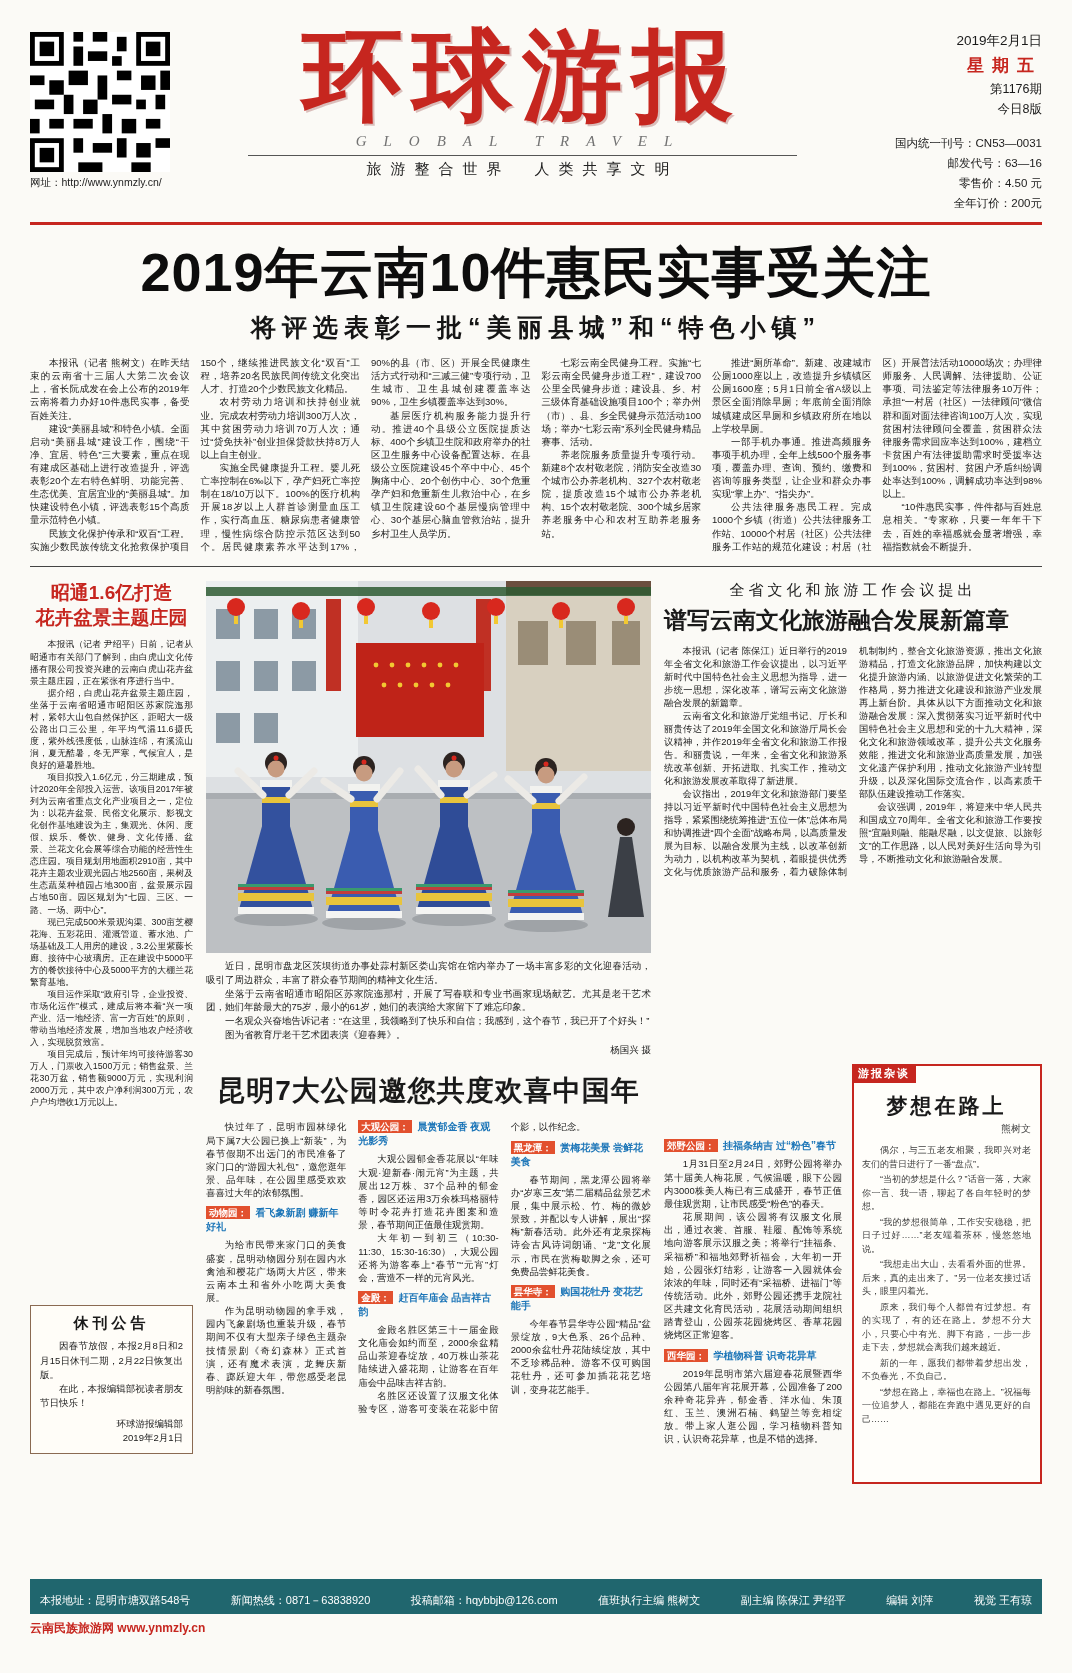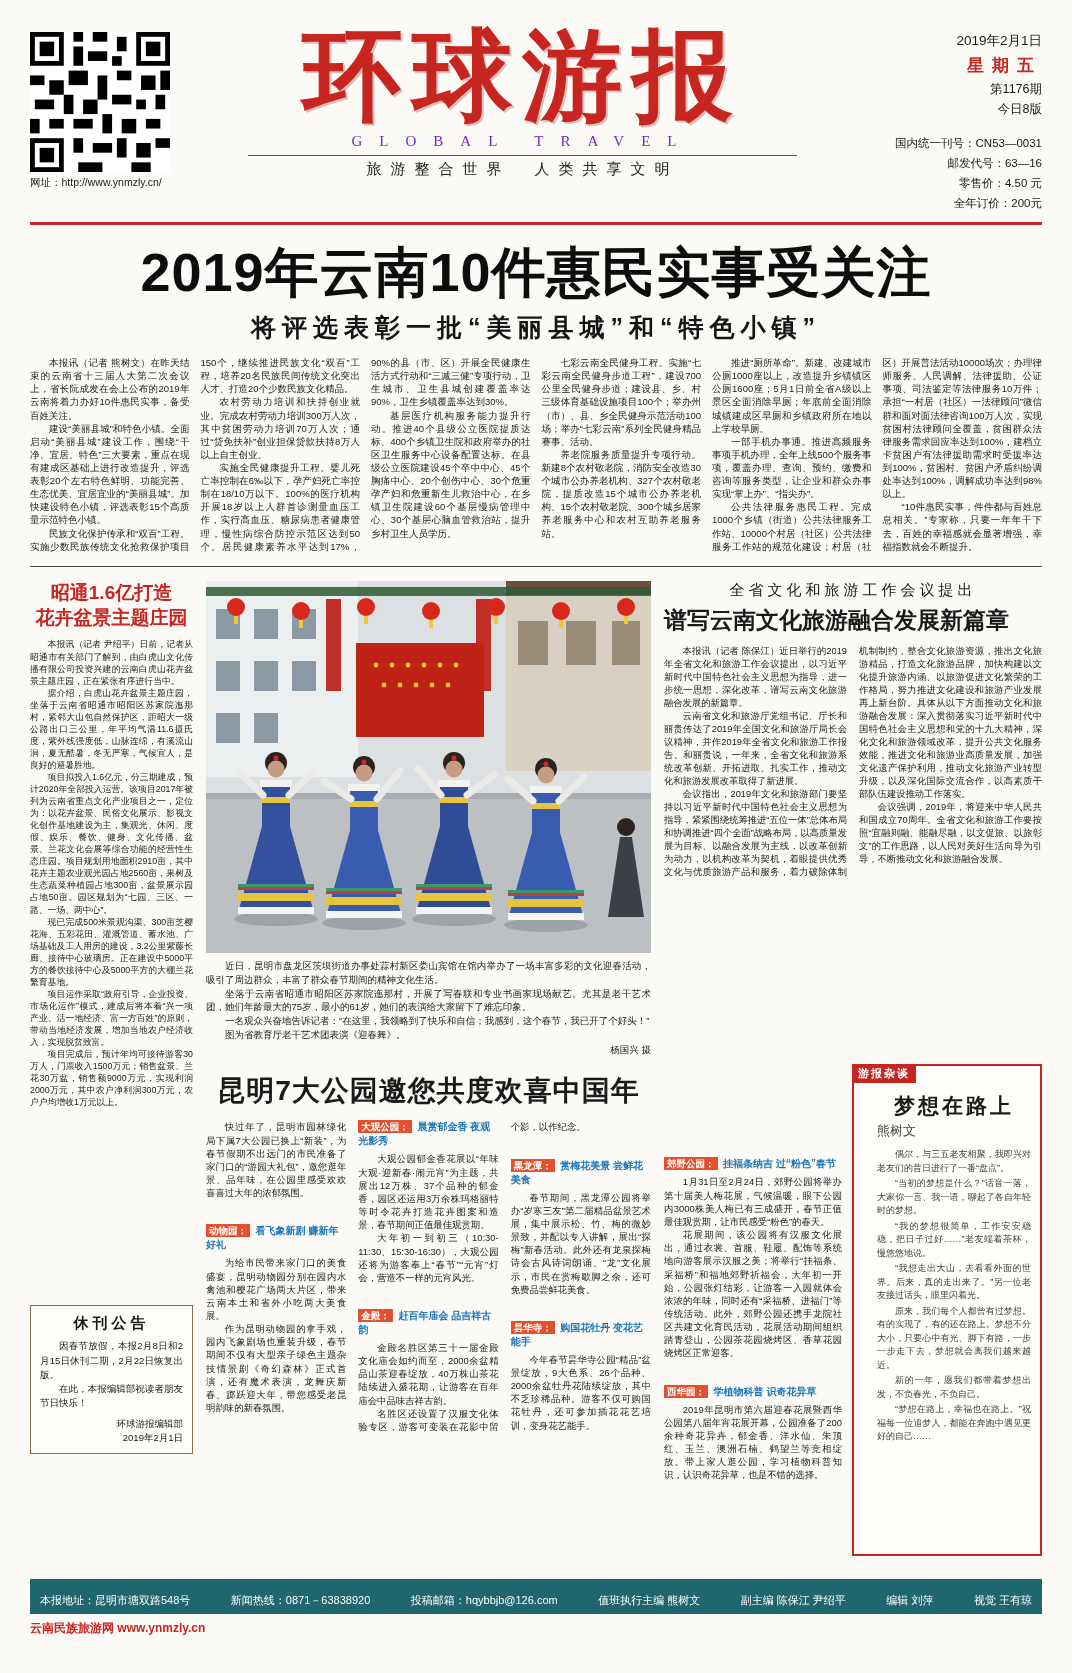--- a/index.html
+++ b/index.html
@@ -14,21 +14,21 @@
   
   .masthead-row{display:flex;align-items:flex-start;height:192px;}
   .qr{width:178px;flex:0 0 178px;padding-top:10px;}
   .qr svg{display:block;}
   .qr-label{font-size:10.5px;margin-top:4px;color:#222;}
   .brand{flex:1;text-align:center;padding-top:2px;}
   .brand-cn{font-family:"Liberation Serif","DejaVu Serif",serif;font-weight:bold;
             font-size:100px;line-height:1.05;color:var(--red);letter-spacing:10px;
             text-shadow:2px 2px 0 rgba(120,10,10,.25);}
   .brand-en{font-family:"Liberation Serif","DejaVu Serif",serif;font-size:15px;letter-spacing:17px;
-            color:#6d28d9;margin-top:4px;}
+            color:#737373;margin-top:4px;font-style:italic;}
   .brand-line{height:1px;background:#555;margin:5px 40px 4px 40px;}
   .brand-slogan{font-size:15px;letter-spacing:9px;color:#222;}
   .pubinfo{width:205px;flex:0 0 205px;text-align:right;padding-top:8px;line-height:1.6;}
   .pub-date{font-size:13.5px;}
   .pub-week{font-size:17px;font-weight:bold;color:var(--red);letter-spacing:8px;}
   .pub-issue,.pub-pages{font-size:12.5px;}
   .pub-meta{margin-top:14px;}
   .pub-meta-line{font-size:11.5px;line-height:1.75;}
   .red-rule{height:3px;background:var(--red);margin-top:8px;}
   
@@ -59,34 +59,34 @@
   .culture{flex:1;margin-left:13px;padding-top:4px;}
   .kicker{font-size:15px;letter-spacing:4px;text-align:center;margin-top:2px;}
   .culture-headline{font-size:23px;font-weight:bold;margin:5px 0 9px 0;white-space:nowrap;}
   .culture-body{column-count:2;column-gap:12px;height:400px;overflow:hidden;
                 font-size:9.3px;line-height:1.4;}
   .row2{display:flex;margin-top:8px;}
   .parks{width:445px;flex:0 0 445px;}
   .parks-headline{font-size:28px;font-weight:bold;text-align:center;letter-spacing:1px;margin:8px 0 10px 0;}
   .parks-body{column-count:3;column-gap:12px;height:368px;overflow:hidden;
               font-size:9.4px;line-height:1.4;}
-  .park-section{margin-top:25px;}
+  .park-section{margin-top:7px;}
   .park-header{margin:4px 0 4px 0;text-indent:0;}
   .park-tag{background:var(--tag);color:#fff;font-size:9.5px;padding:1px 3px;font-weight:bold;}
   .park-title{color:var(--blue);font-size:10px;font-weight:bold;margin-left:3px;}
   .rightcol{flex:1;margin-left:13px;display:flex;}
   .parks-extra{width:178px;flex:0 0 178px;font-size:9.4px;line-height:1.4;
                height:452px;overflow:hidden;padding-top:68px;}
   .essay{flex:1;margin-left:10px;border:2px solid var(--red);position:relative;
-         padding:20px 9px 8px 23px;height:492px;overflow:hidden;background:#fffefa;}
+         padding:20px 9px 8px 8px;height:420px;overflow:hidden;background:#fffefa;}
   .essay-tag{position:absolute;top:-2px;left:-2px;background:var(--red);color:#fff;
              font-size:11px;font-weight:bold;padding:2px 6px;letter-spacing:2px;}
   .essay-title{font-family:"Liberation Serif","DejaVu Serif",serif;font-size:21px;font-weight:bold;
                text-align:center;margin:6px 0 2px 0;letter-spacing:3px;}
-  .essay-author{text-align:left;font-size:13px;color:#444;margin-bottom:8px;}
+  .essay-author{text-align:right;font-size:10px;color:#444;margin-bottom:8px;}
   .essay-body{font-size:9px;line-height:1.5;color:#3c3c3c;}
   .essay-body p{margin:0 0 2px 0;text-indent:2em;text-align:justify;}
   
   .footer{position:absolute;left:30px;right:30px;bottom:36px;}
   .footer-bar{background:var(--teal);color:#fff;font-size:11px;padding:6px 10px;
               display:flex;justify-content:space-between;white-space:nowrap;}
   .footer-seg{display:inline-block;margin-top:8px;}
   .site-line{color:var(--red);font-size:12px;margin-top:6px;font-weight:bold;}
 </style>
 </head>

